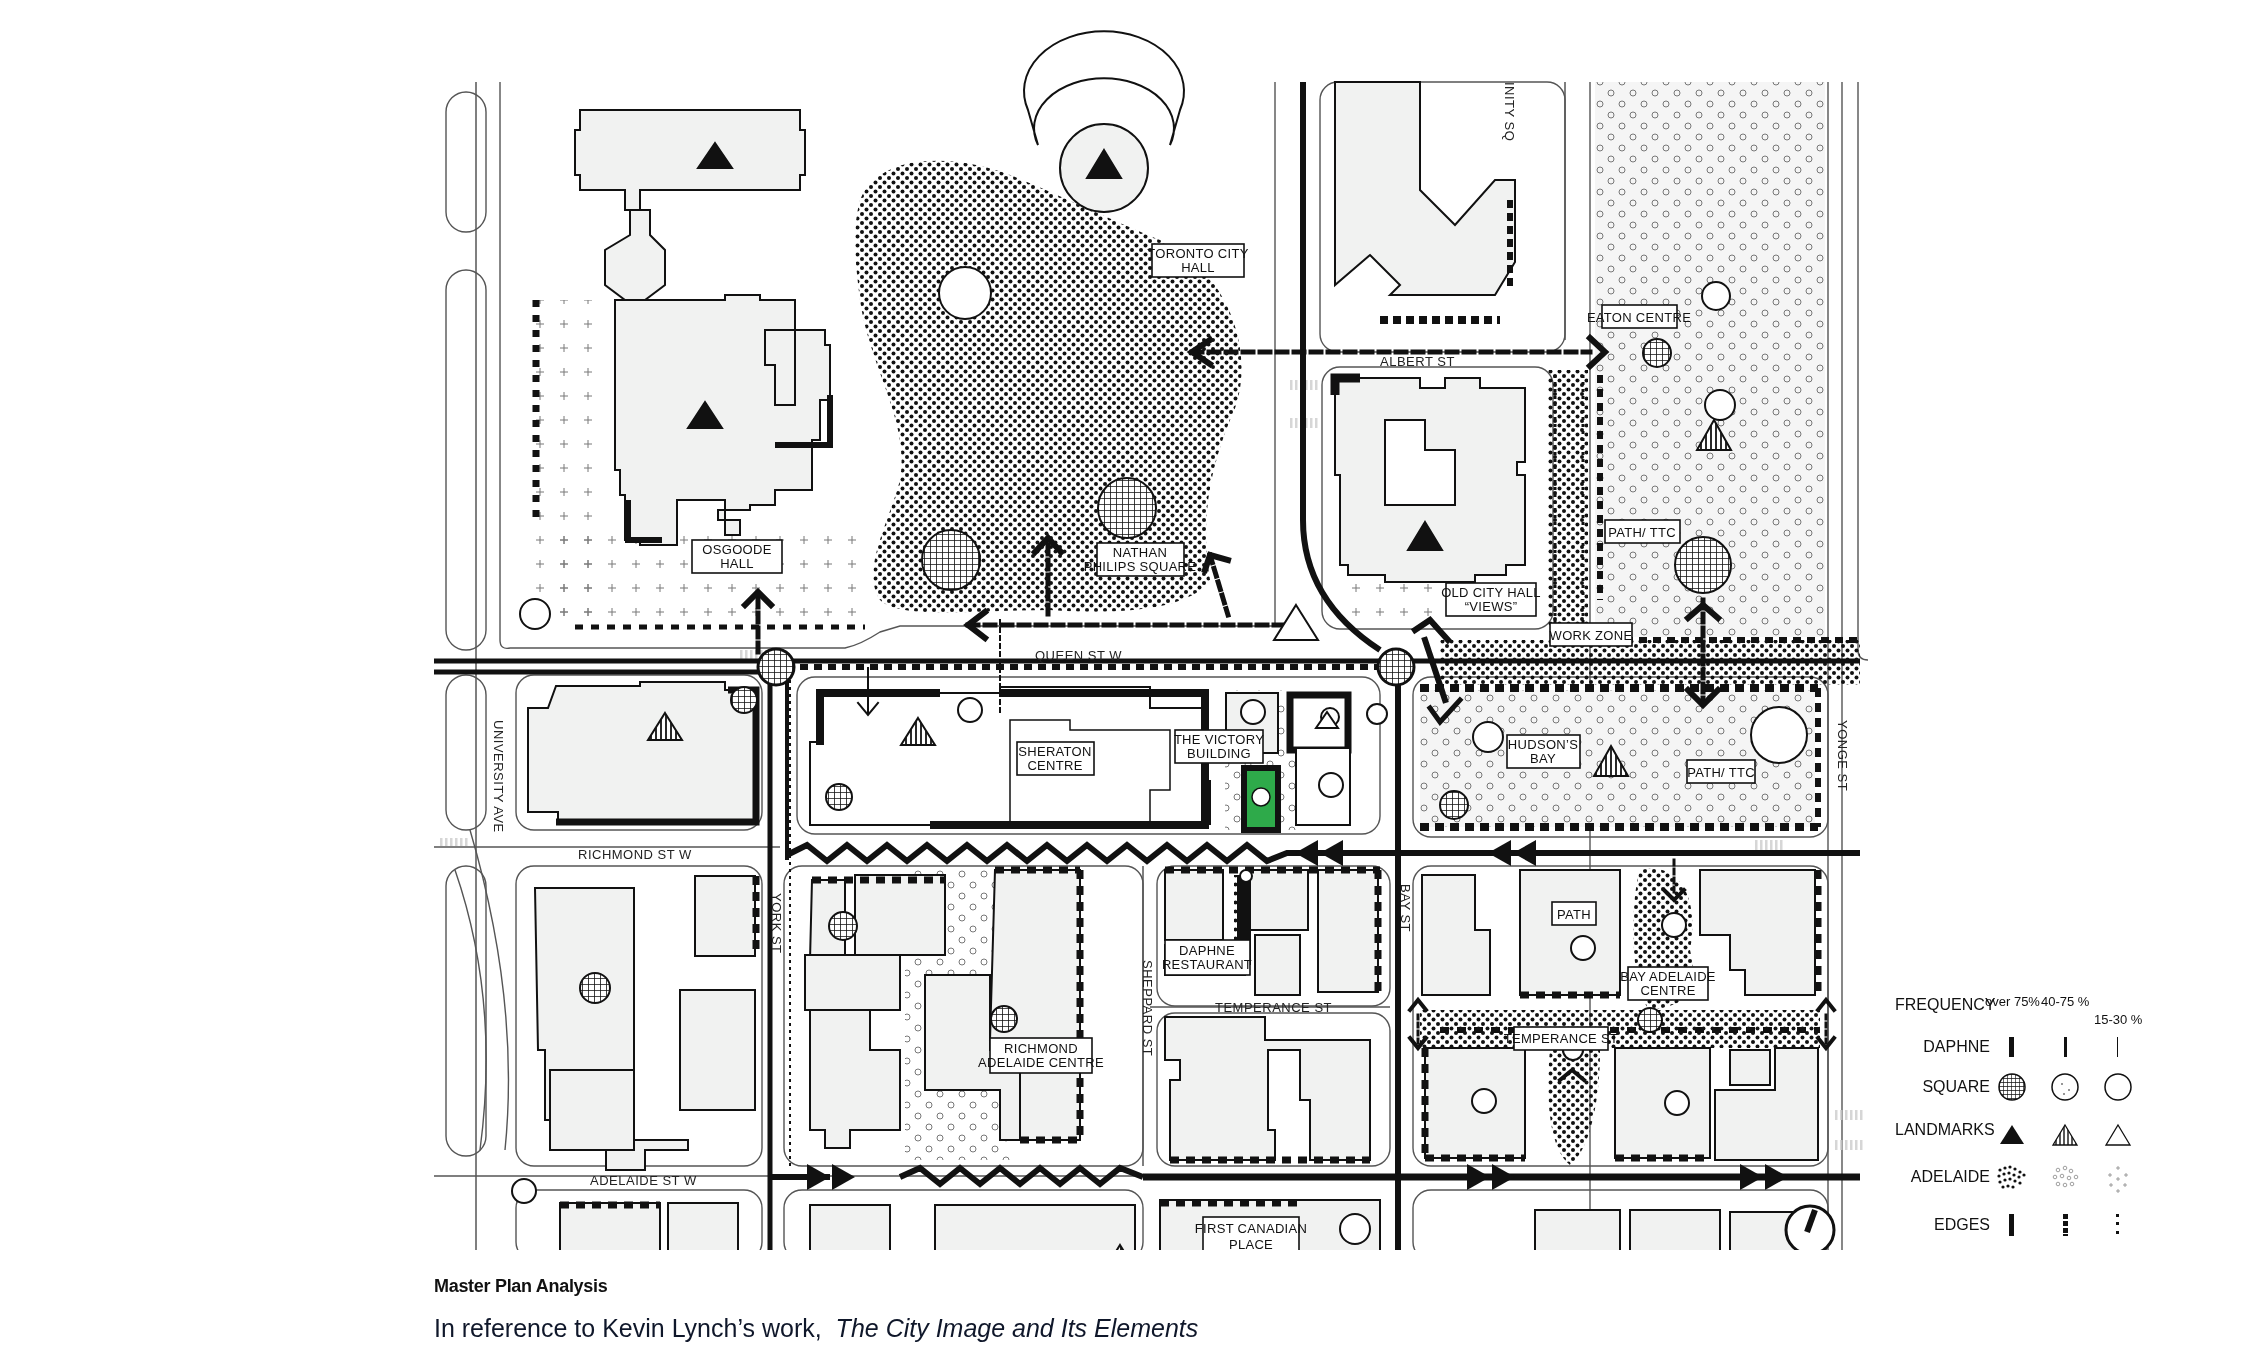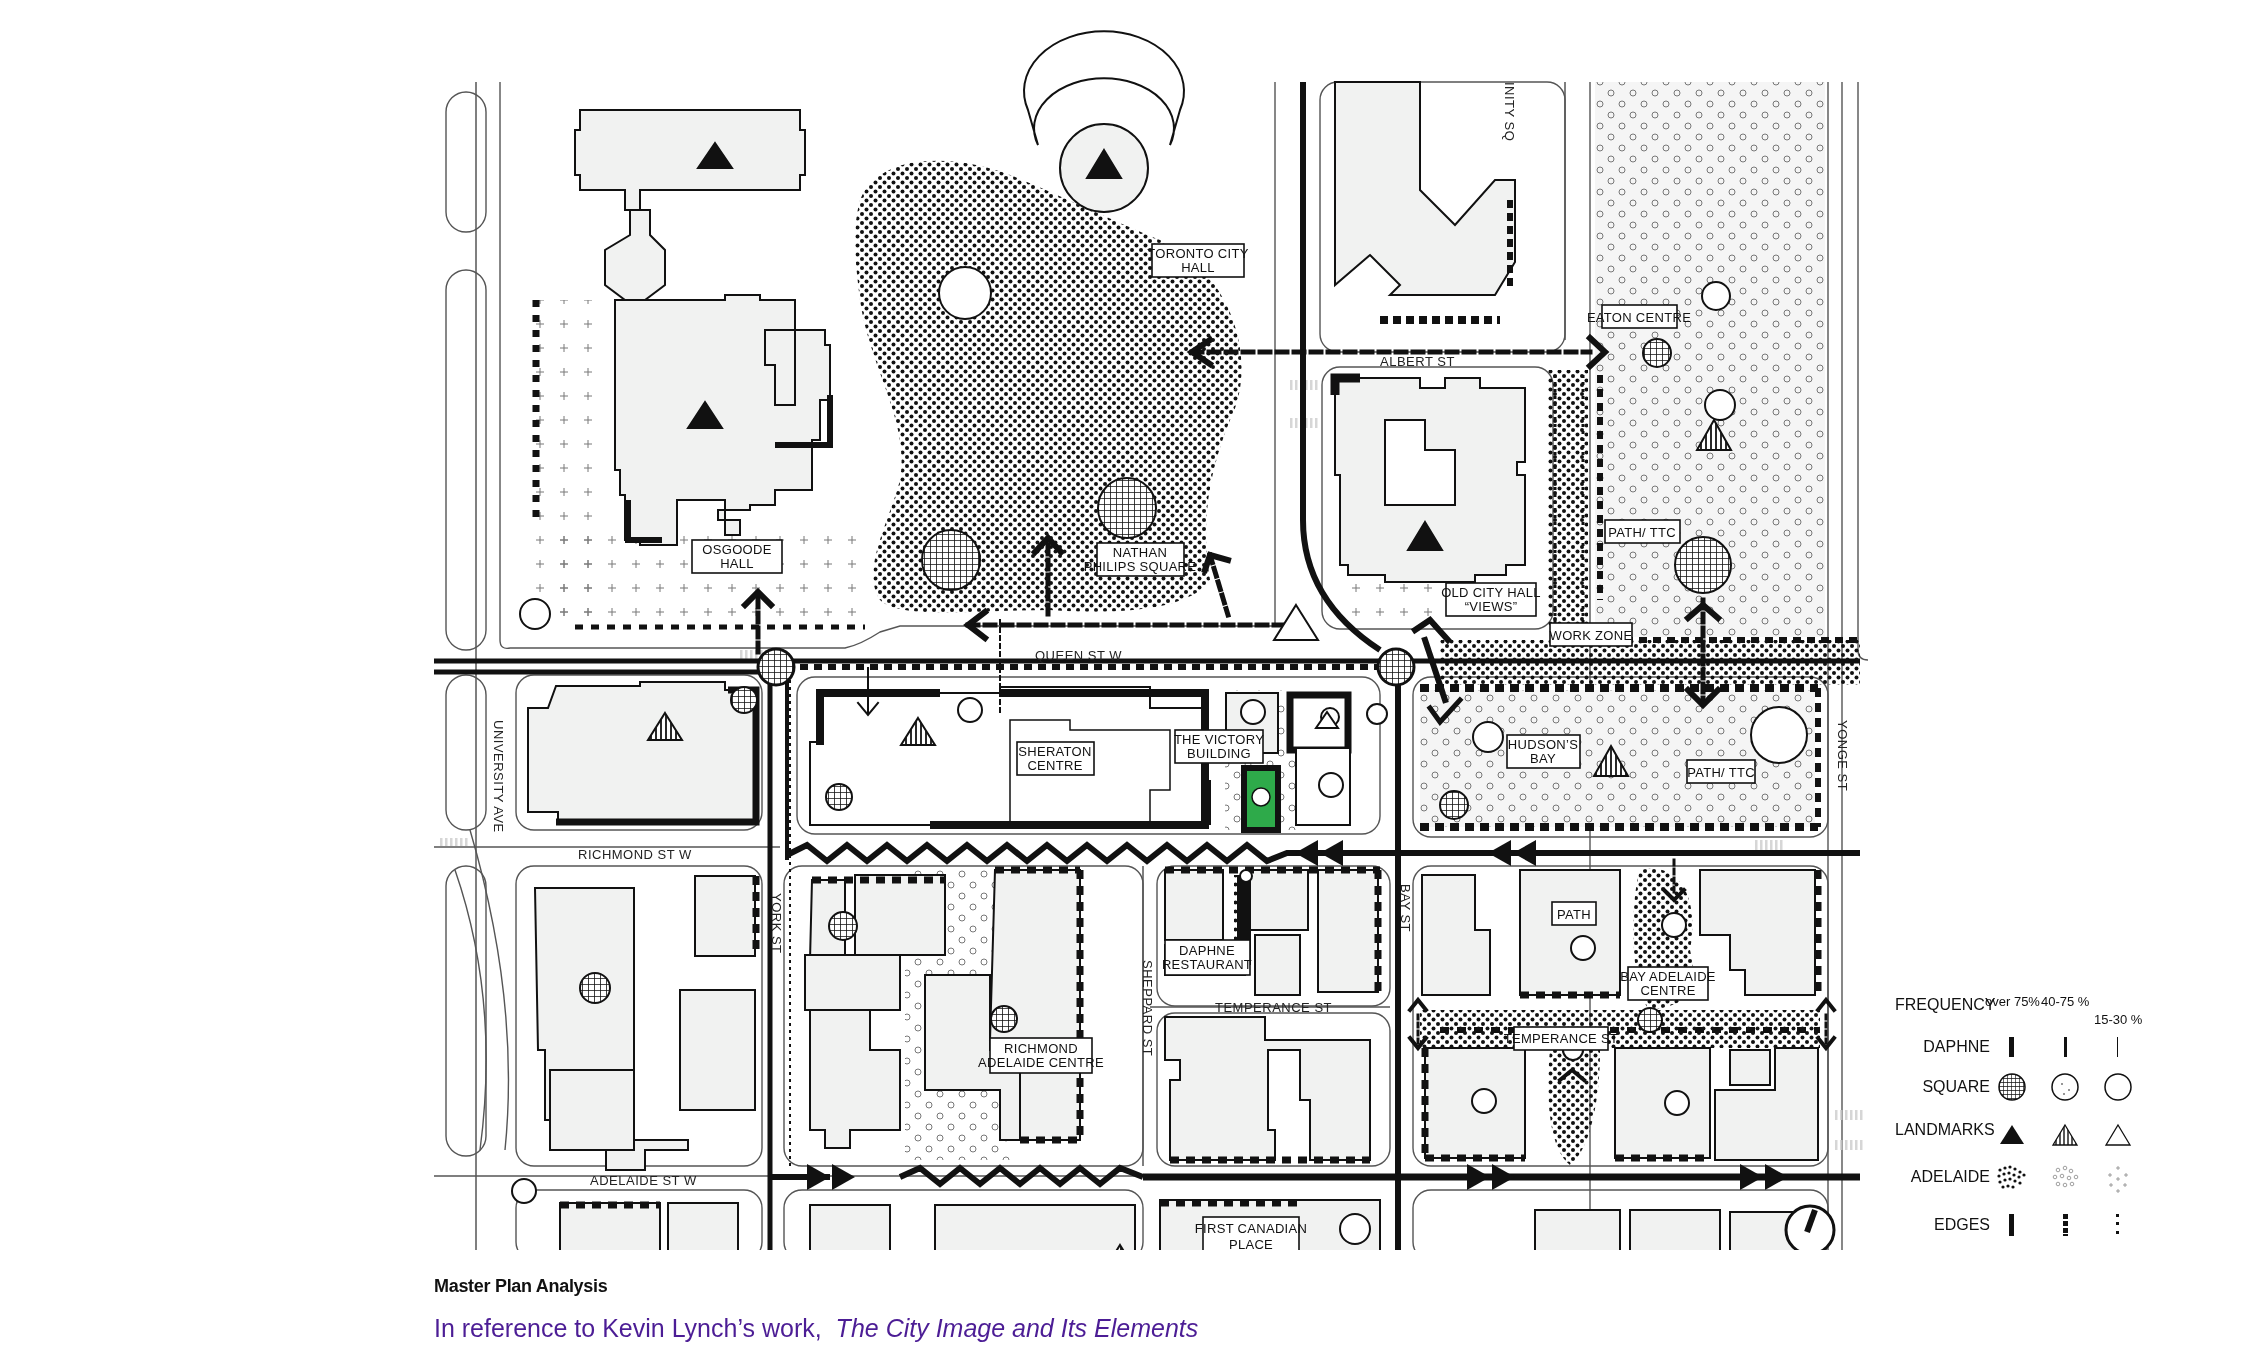--- a/index.html
+++ b/index.html
@@ -1,21 +1,21 @@
 <!DOCTYPE html>
 <html><head>
 <meta charset="utf-8">
 <style>
   html, body { margin:0; padding:0; background:#ffffff; }
   body { width:2250px; height:1369px; position:relative; overflow:hidden; font-family:"Liberation Sans", sans-serif; color:#111; }
   #map { position:absolute; left:0; top:0; width:2250px; height:1369px; }
   .lbl { font-family:"Liberation Sans", sans-serif; font-size:13px; fill:#111; letter-spacing:0.3px; }
   .street { font-family:"Liberation Sans", sans-serif; font-size:13px; fill:#222; letter-spacing:0.5px; }
   .caption-title { position:absolute; left:434px; top:1276px; font-size:18px; font-weight:bold; color:#111; letter-spacing:-0.3px; }
-  .caption-sub { position:absolute; left:434px; top:1314px; font-size:25px; color:#4c1d95; }
+  .caption-sub { position:absolute; left:434px; top:1314px; font-size:25px; color:#0f172a; }
   .caption-sub em { font-style:italic; }
   .legend { position:absolute; left:1895px; top:990px; width:330px; font-size:13px; color:#111; }
   .legend .row { position:absolute; left:0; height:30px; display:flex; align-items:center; }
   .legend .rlabel { width:95px; font-size:16px;text-align:right; }
   .legend .hcell { position:absolute; font-size:13px; }
 </style>
 </head>
 <body>
 
 <svg id="map" viewBox="0 0 2250 1369" xmlns="http://www.w3.org/2000/svg">

